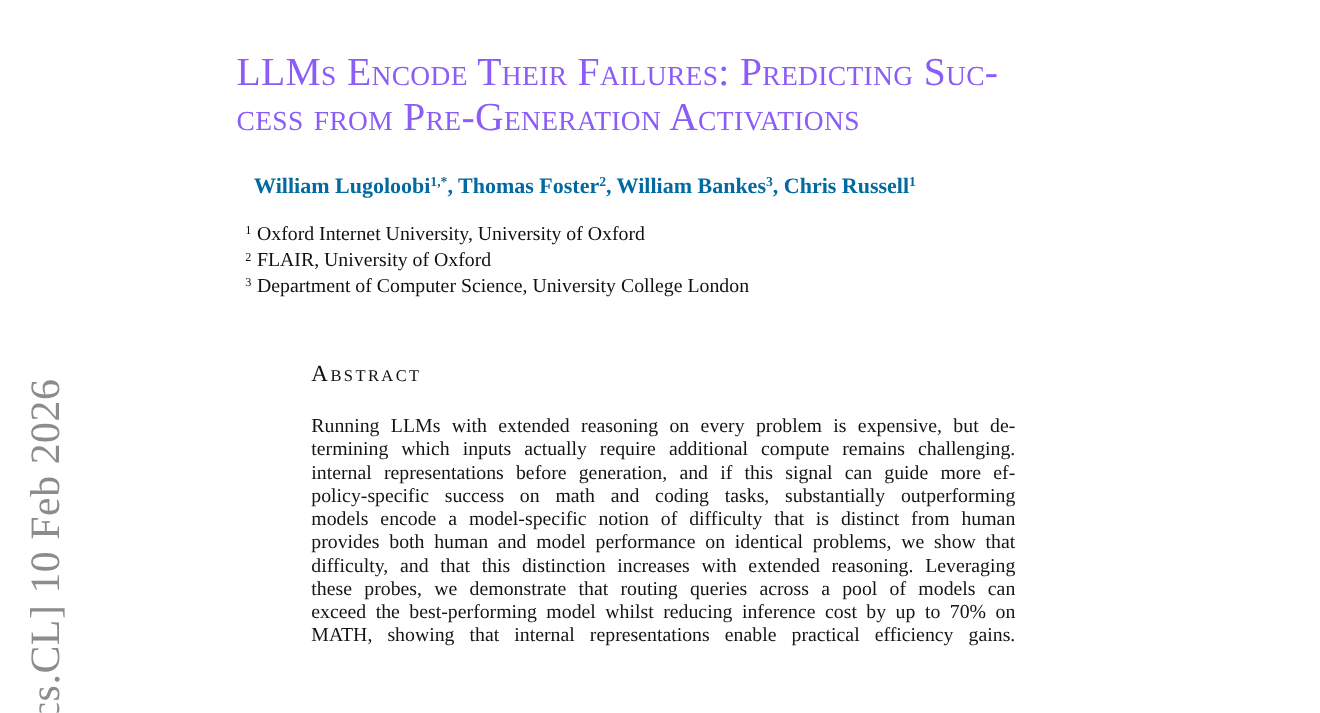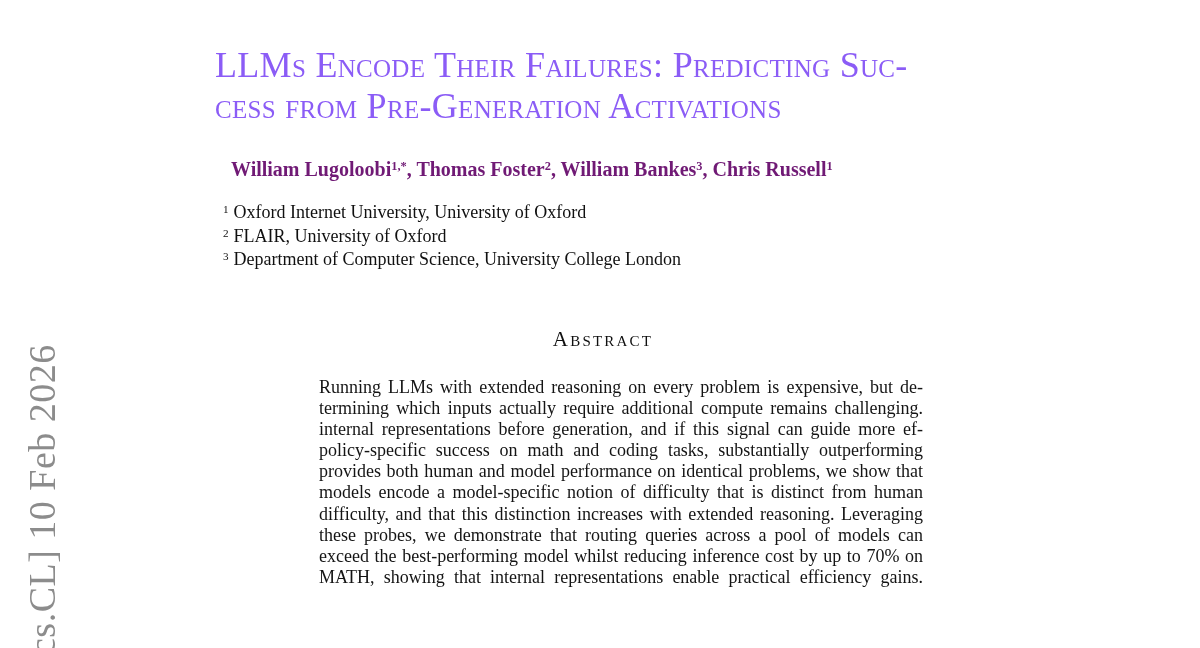--- a/index.html
+++ b/index.html
@@ -41,21 +41,21 @@
   }
 
   
   .authors {
     position: absolute;
     left: 231px;
     top: 158px;
     font-size: 20px;
     font-weight: 700;
     white-space: nowrap;
-    color: #701a75;
+    color: #0369a1;
   }
   .authors sup {
     font-size: 62%;
     vertical-align: 6px;
     line-height: 0;
   }
 
   
   .affiliations {
     position: absolute;
@@ -71,40 +71,38 @@
     line-height: 0;
     margin-right: 5px;
   }
 
   
   .abstract-heading {
     position: absolute;
     left: 283px;
     width: 640px;
     top: 327px;
-    text-align: center;
     font-size: 21px;
     font-variant: small-caps;
     letter-spacing: 2.2px;
     color: #101010;
   }
   .abstract-body {
     position: absolute;
     left: 283px;
     top: 377px;
     width: 640px;
     font-size: 18px;
     line-height: 21.1px;
     color: #141414;
   }
   .abs-line {
     text-align: justify;
     text-align-last: justify;
     white-space: normal;
-    margin-left: 36px;
   }
 </style>
 </head>
 <body>
 
 <div class="page">
 
   <div class="arxiv-stamp">cs.CL] 10 Feb 2026</div>
 
   <div class="title">
@@ -122,21 +120,21 @@
     <div><sup>3</sup><span>Department of Computer Science, University College London</span></div>
   </div>
 
   <div class="abstract-heading">Abstract</div>
 
   <div class="abstract-body">
     <div class="abs-line">Running LLMs with extended reasoning on every problem is expensive, but de-</div>
     <div class="abs-line">termining which inputs actually require additional compute remains challenging.</div>
     <div class="abs-line">internal representations before generation, and if this signal can guide more ef-</div>
     <div class="abs-line">policy-specific success on math and coding tasks, substantially outperforming</div>
+    <div class="abs-line">models encode a model-specific notion of difficulty that is distinct from human</div>
     <div class="abs-line">provides both human and model performance on identical problems, we show that</div>
-    <div class="abs-line">models encode a model-specific notion of difficulty that is distinct from human</div>
     <div class="abs-line">difficulty, and that this distinction increases with extended reasoning. Leveraging</div>
     <div class="abs-line">these probes, we demonstrate that routing queries across a pool of models can</div>
     <div class="abs-line">exceed the best-performing model whilst reducing inference cost by up to 70% on</div>
     <div class="abs-line">MATH, showing that internal representations enable practical efficiency gains.</div>
   </div>
 
 </div>
 
 </body></html>

